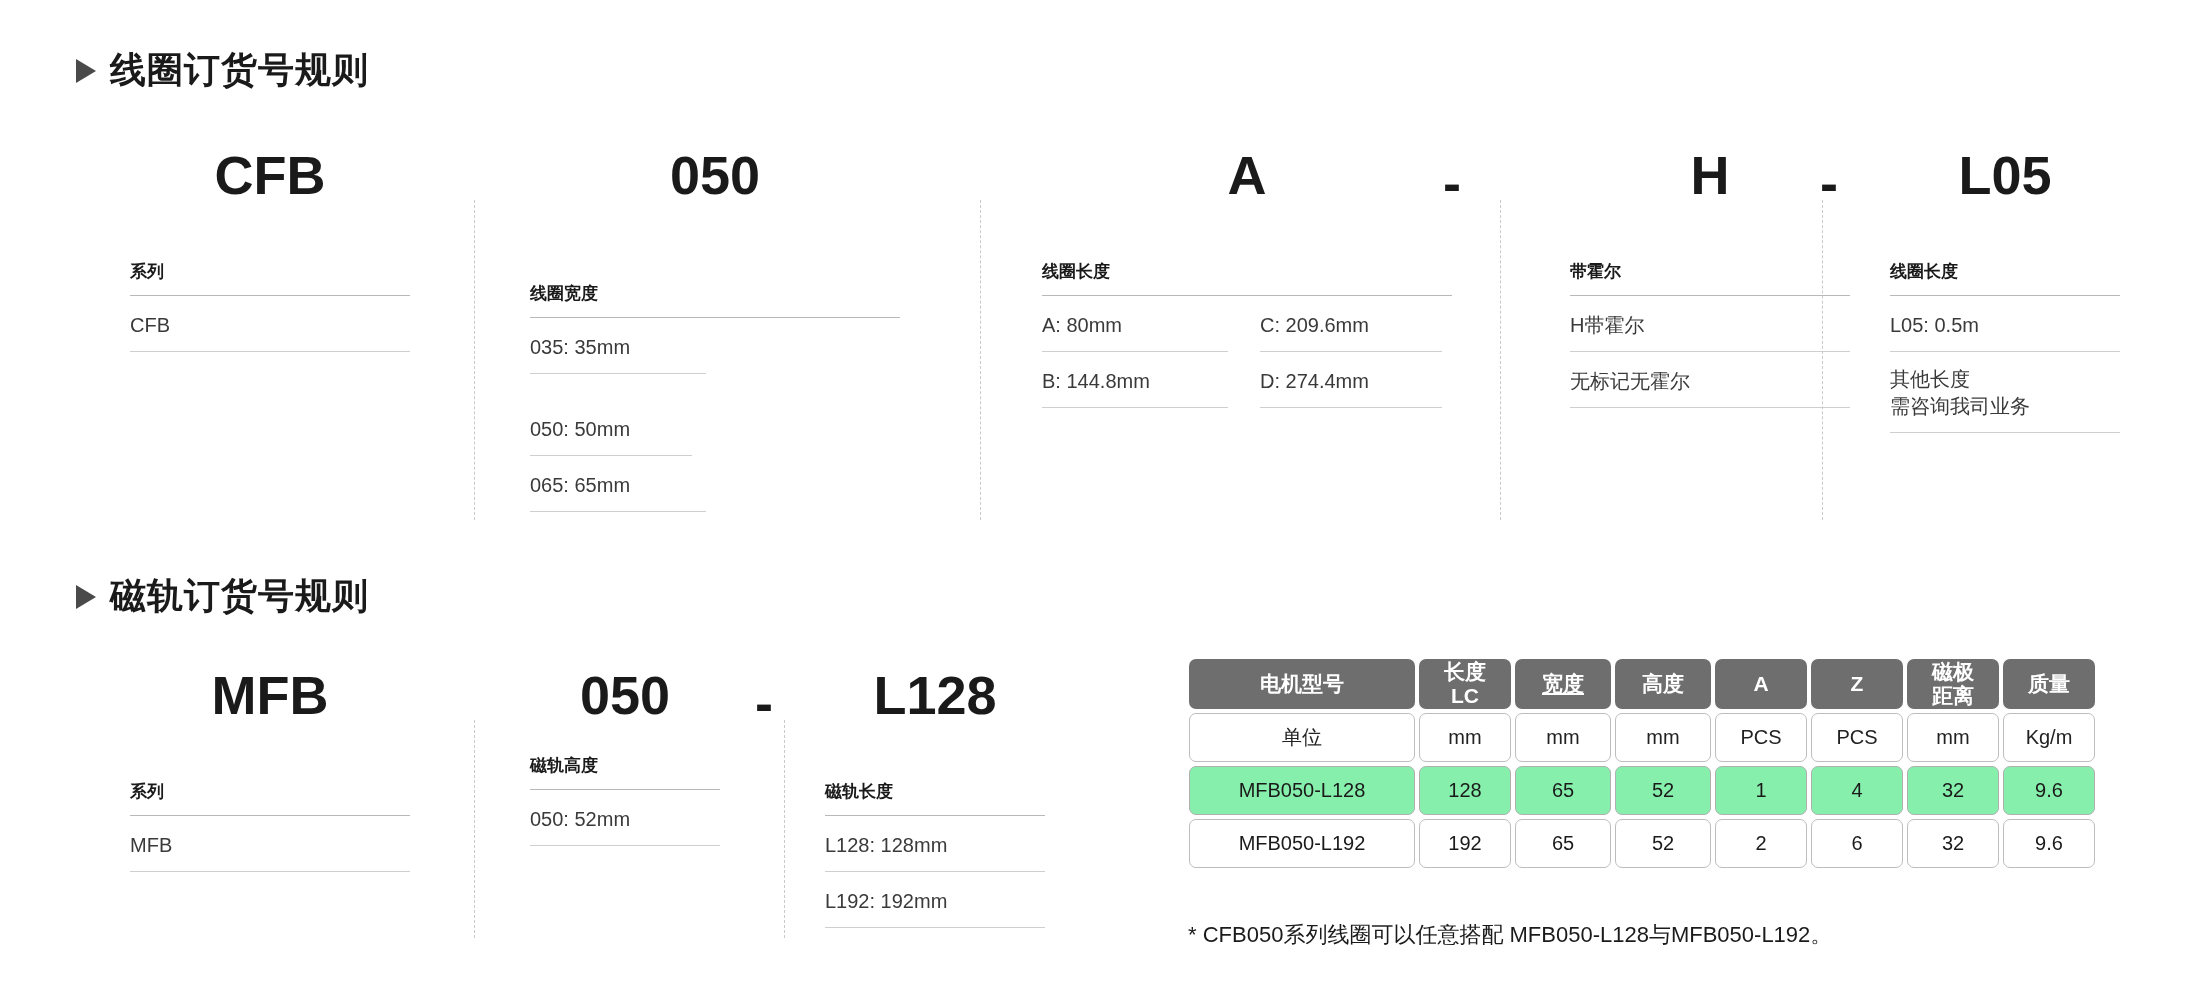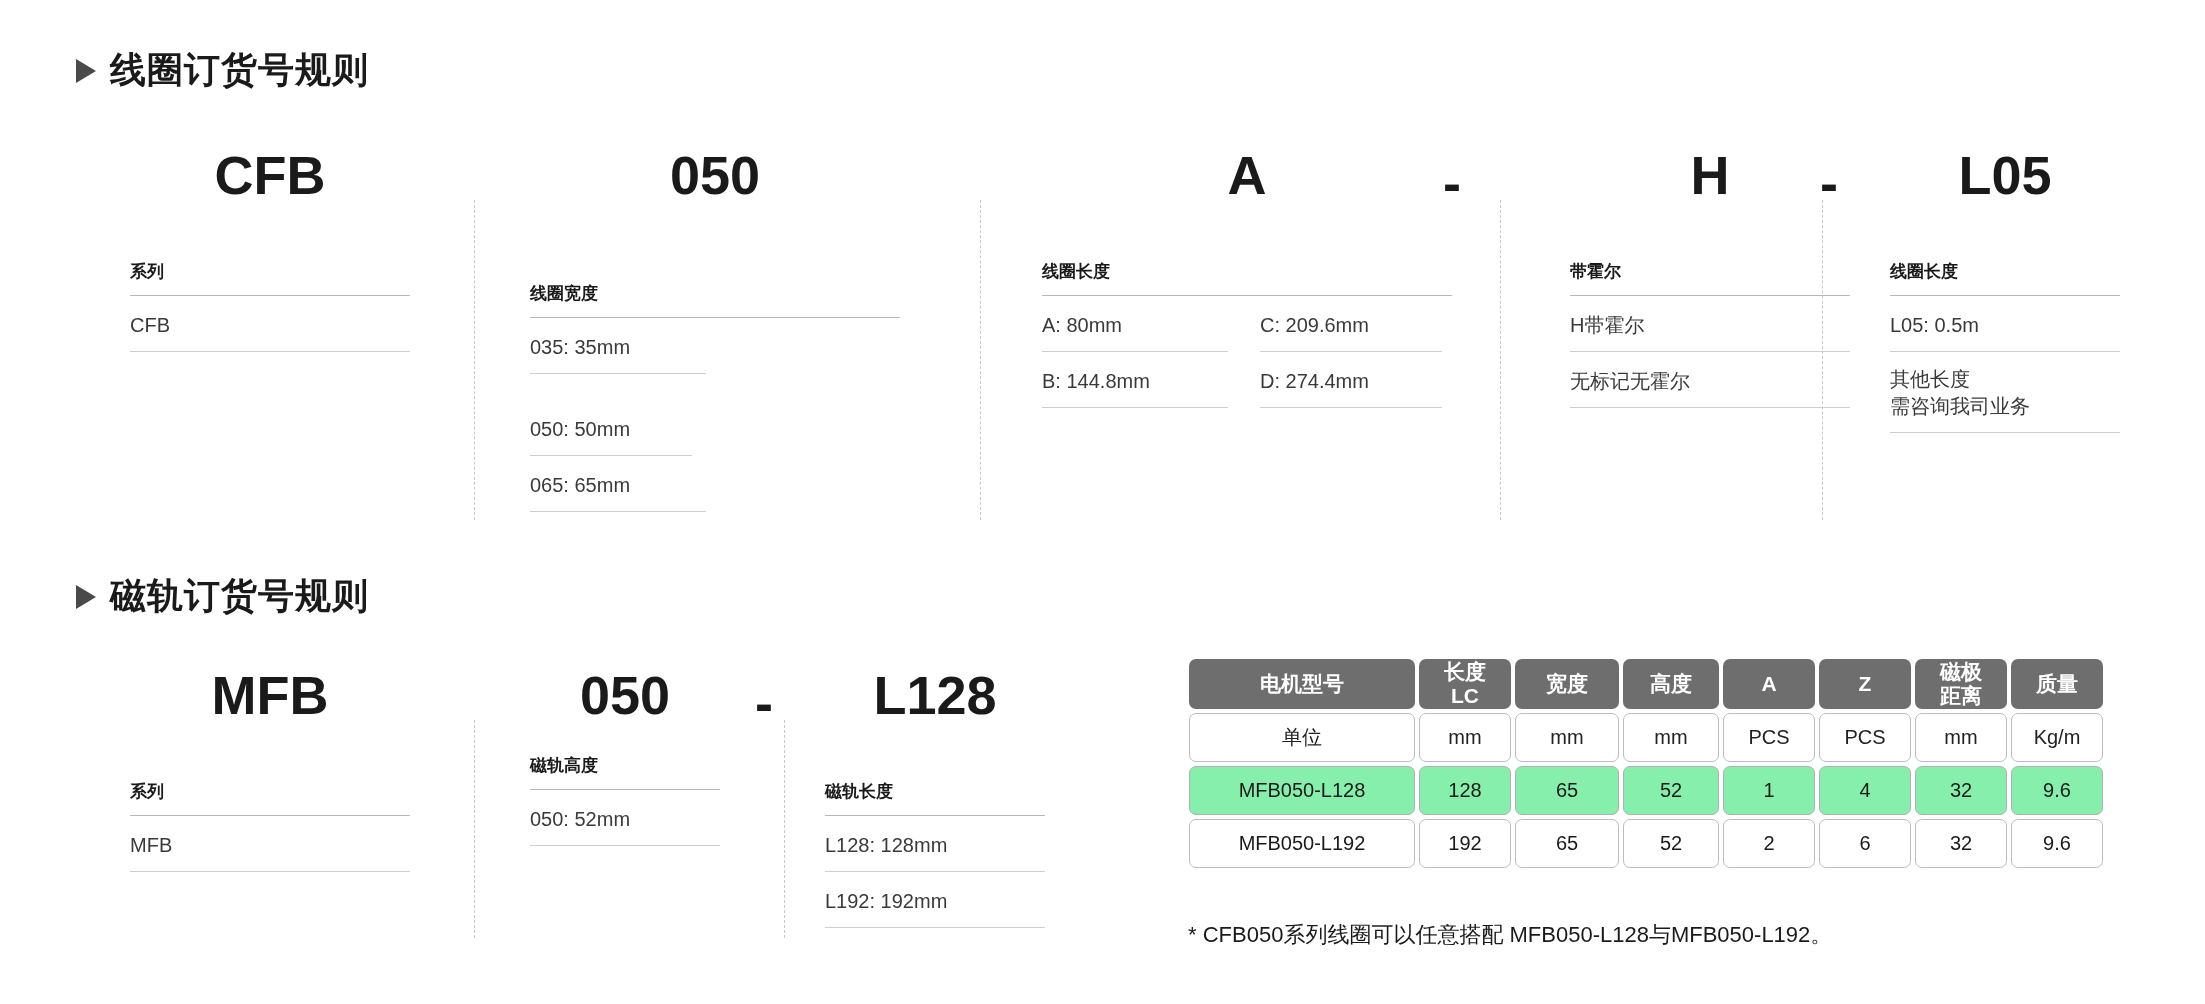--- a/index.html
+++ b/index.html
@@ -259,21 +259,21 @@
 
 <div class="vdiv" style="left:474px; top:720px; height:218px;"></div>
 <div class="vdiv" style="left:784px; top:720px; height:218px;"></div>
 
 <table class="spec-table">
   <tbody>
       <tr>
     <td class="hdr" style="width:226px; white-space:pre-line;">电机型号</td>
     <td class="hdr" style="width:92px; white-space:pre-line;">长度
 LC</td>
-    <td class="hdr" style="width:104px; white-space:pre-line;">宽度</td>
+    <td class="hdr" style="width:96px; white-space:pre-line;text-decoration:underline;">宽度</td>
     <td class="hdr" style="width:96px; white-space:pre-line;">高度</td>
     <td class="hdr" style="width:92px; white-space:pre-line;">A</td>
     <td class="hdr" style="width:92px; white-space:pre-line;">Z</td>
     <td class="hdr" style="width:92px; white-space:pre-line;">磁极
 距离</td>
     <td class="hdr" style="width:92px; white-space:pre-line;">质量</td>
   </tr>
   <tr>
     <td class="unit">单位</td>
     <td class="unit">mm</td>

